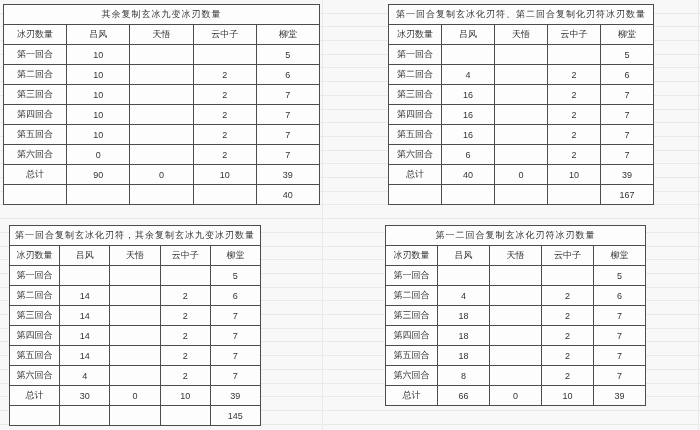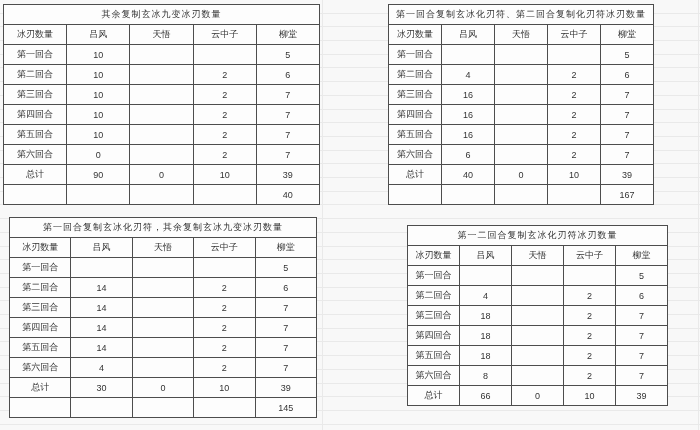--- a/index.html
+++ b/index.html
@@ -38,22 +38,22 @@
     height: 19px;
     text-align: center;
     vertical-align: middle;
     padding: 0 2px;
     overflow: hidden;
     white-space: nowrap;
   }
   td.title-cell { font-size: 9px; letter-spacing: 1px; }
   .t0 { left: 3px;   top: 4px;   width: 317px; }
   .t1 { left: 388px; top: 4px;   width: 266px; }
-  .t2 { left: 9px;   top: 217px; width: 308px; }
-  .t3 { left: 385px; top: 225px; width: 261px; margin-left: 22px; }
+  .t2 { left: 9px;   top: 225px; width: 252px; }
+  .t3 { left: 385px; top: 225px; width: 261px; }
 </style>
 </head>
 <body>
 
 <div class="sheet">
   <div class="vline vline-a"></div>
   <div class="vline vline-b"></div>
   <div>
       <table class="t0">
         <tbody>

